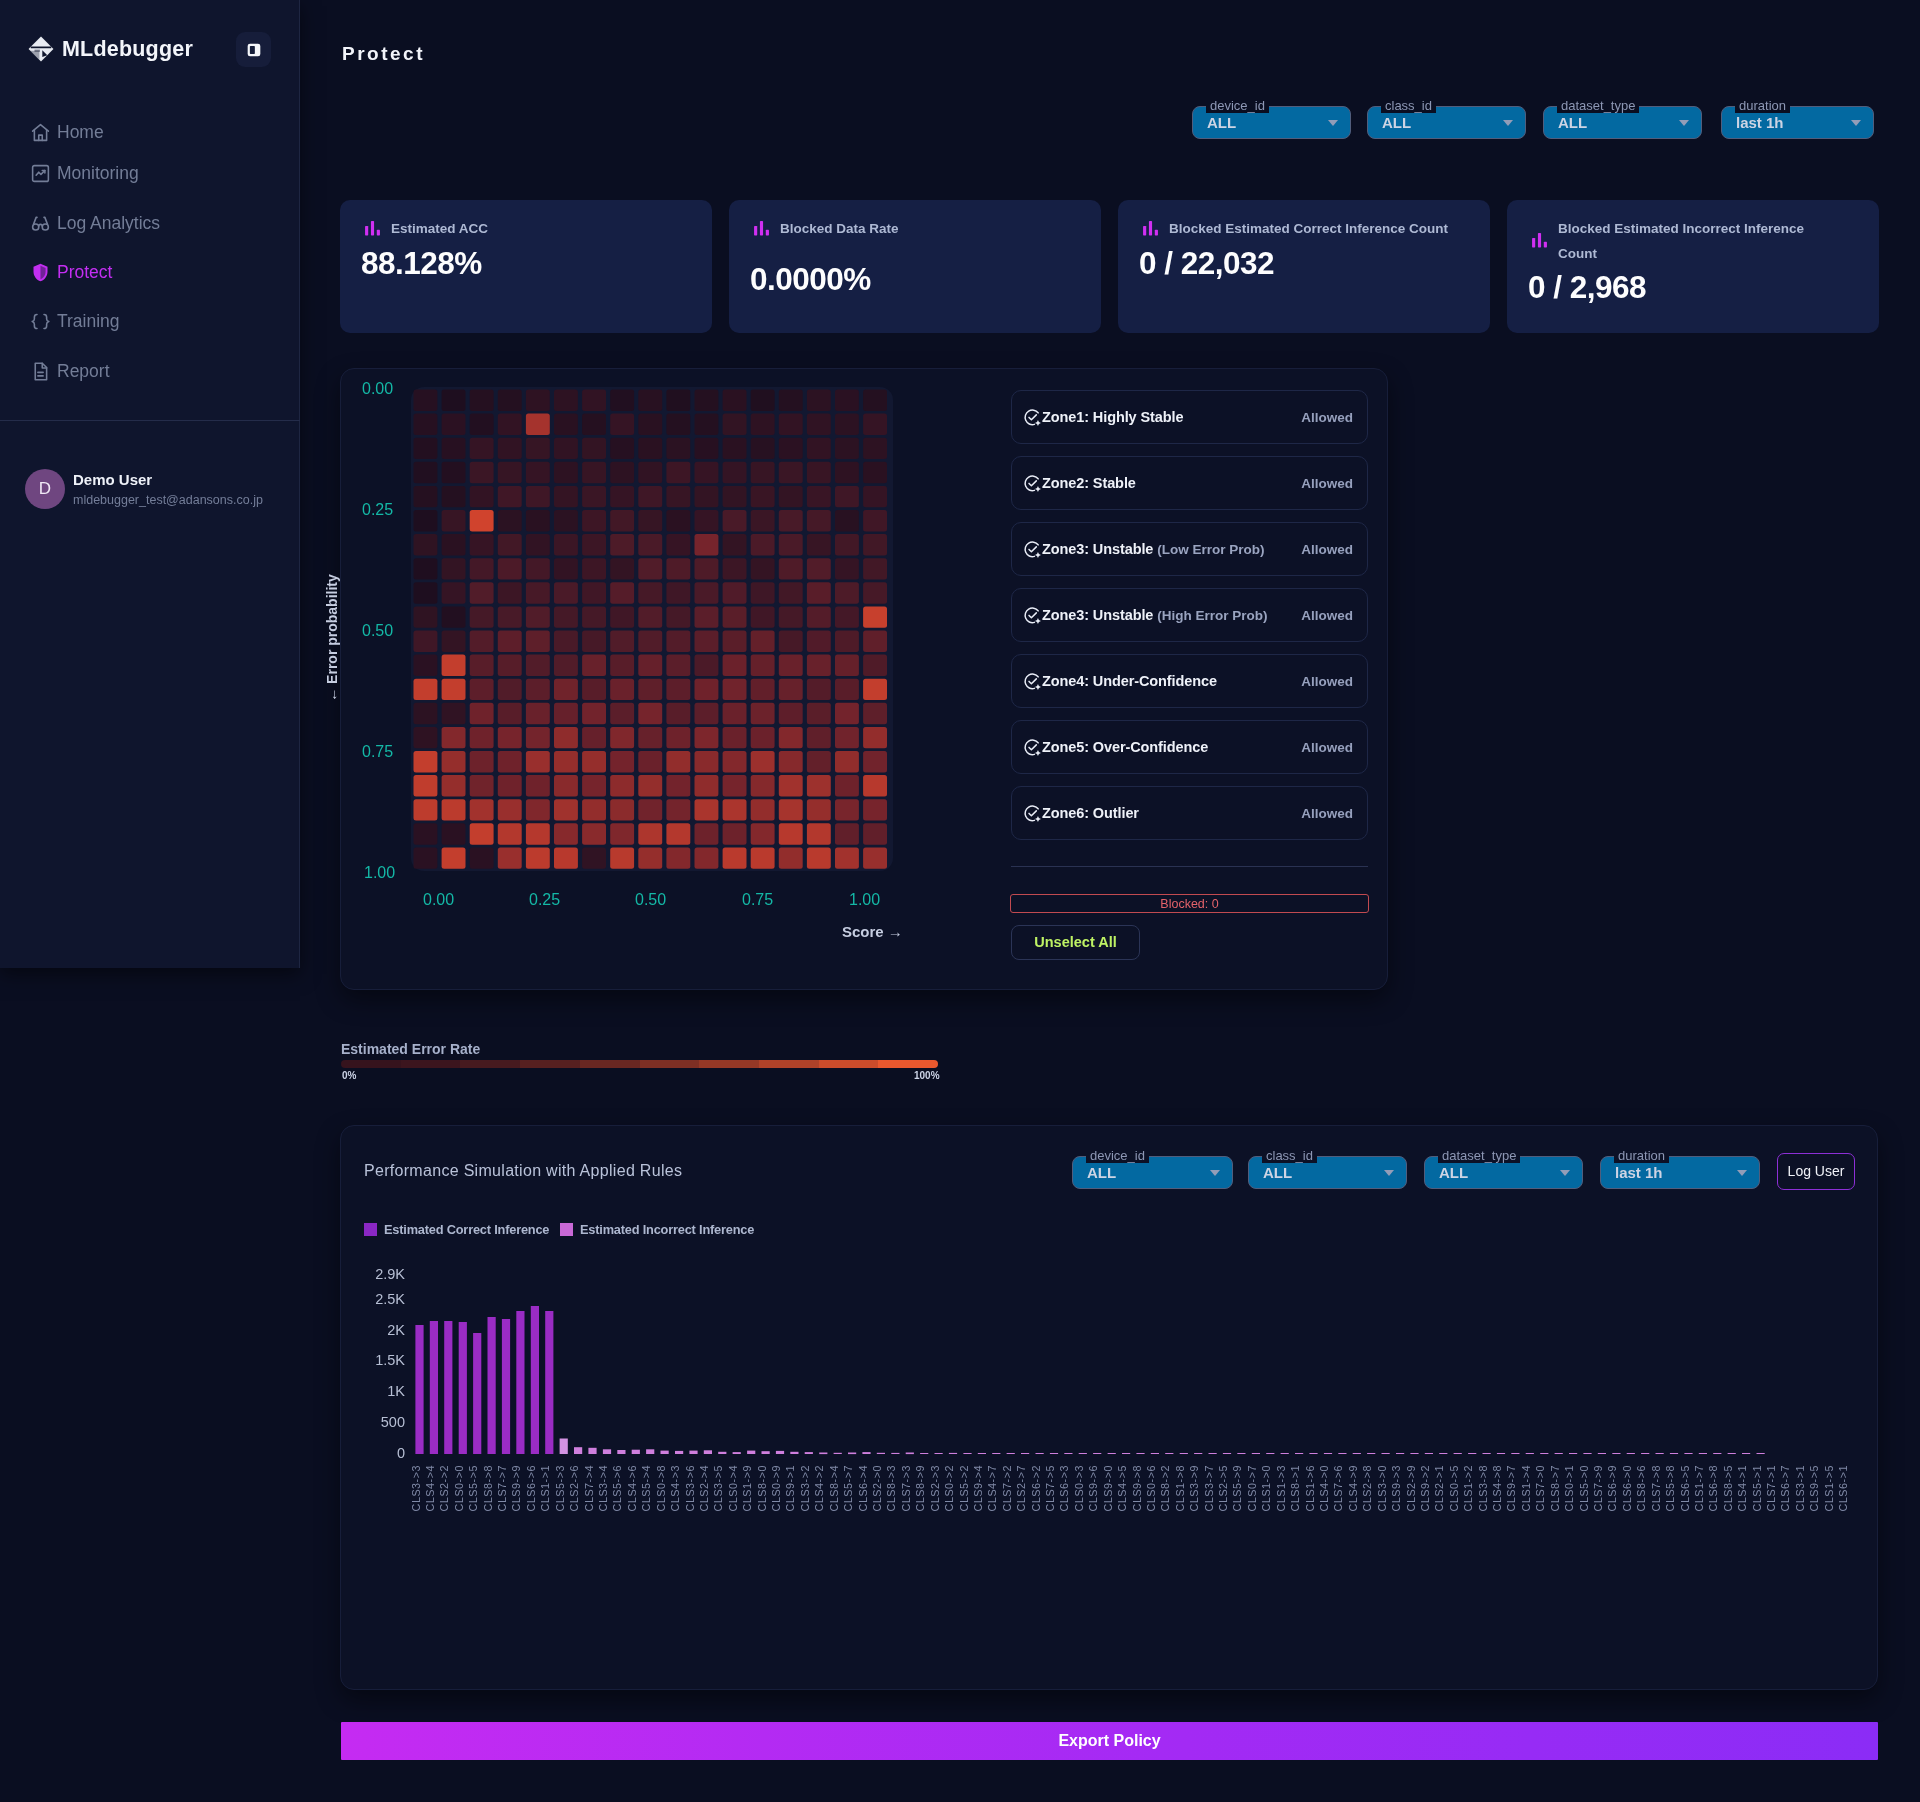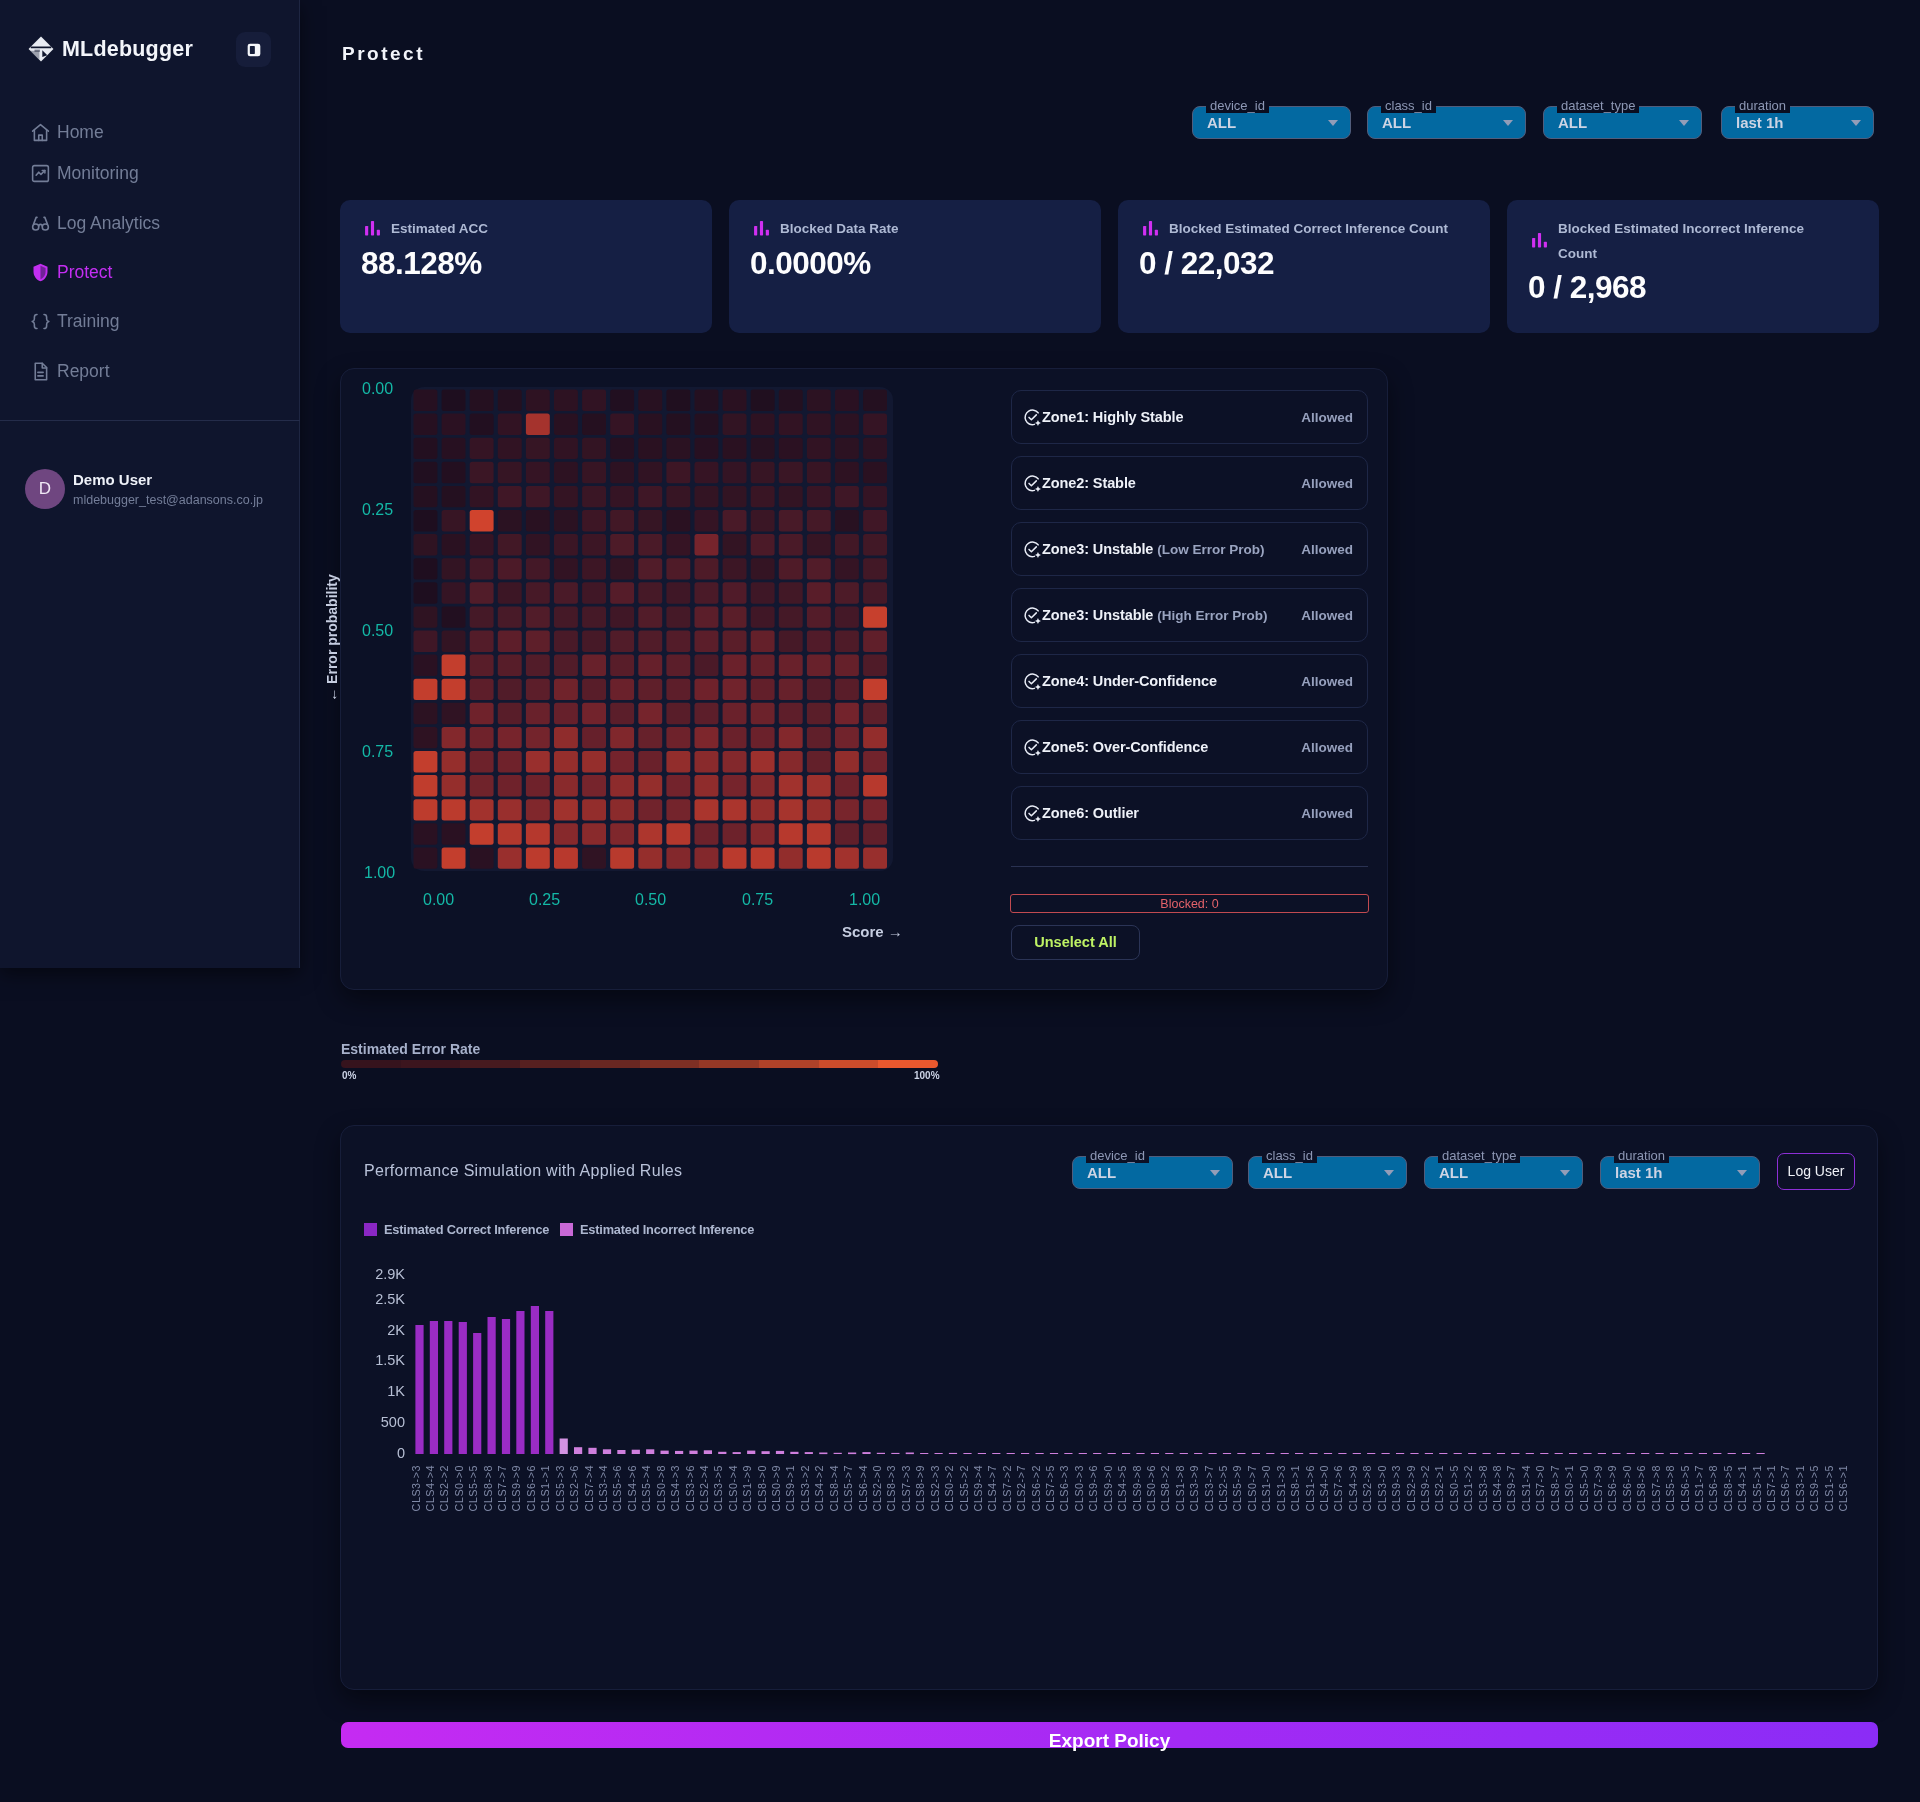--- a/index.html
+++ b/index.html
@@ -63,21 +63,21 @@
 
 
 #perf { position:absolute; left:340px; top:1125px; width:1538px; height:565px; background:#0c1126; border:1px solid #171e3a; border-radius:14px; box-shadow:0 10px 24px rgba(0,0,0,0.45); }
 #perftitle { position:absolute; left:364px; top:1162px; color:#b9c2d9; font-size:16px; letter-spacing:0.3px; }
 #logscale { position:absolute; left:1777px; top:1153px; width:78px; height:37px; border:1px solid #8d2fd6; border-radius:7px; color:#f0f2f8; font-size:14px; text-align:center; line-height:35px; }
 .leg { position:absolute; top:1222px; display:flex; align-items:center; }
 .leg .sw { width:13px; height:13px; }
 .leg span { color:#adb7cf; font-size:12.8px; font-weight:bold; margin-left:7px; letter-spacing:-0.2px; }
 
 
-#export { position:absolute; left:341px; top:1722px; width:1537px; height:26px; border-radius:7px; background:linear-gradient(90deg,#c52bf2 0%,#a32af4 55%,#8b2cf6 100%); color:#fff; font-size:19px; font-weight:bold; text-align:center; line-height:38px; }
+#export { position:absolute; left:341px; top:1722px; width:1537px; height:38px; border-radius:1px; background:linear-gradient(90deg,#c52bf2 0%,#a32af4 55%,#8b2cf6 100%); color:#fff; font-size:16px; font-weight:bold; text-align:center; line-height:38px; }
 </style>
 </head>
 <body>
 
 <div id="sidebar">
   <div id="logo">
     <svg viewBox="0 0 24 24">
       <path d="M12 0.5 L23.5 12 L12 23.5 L0.5 12 Z" fill="#e8ebf2"></path>
       <path d="M2.5 9.7 h19 v1.6 h-19 z" fill="#0f152d"></path>
       <path d="M1.5 13.6 l9 0 l0 8 z" fill="#0f152d" opacity="0.35"></path>
@@ -179,21 +179,21 @@
     </div>
 <div class="card" style="left:729px;">
       <div class="chead">
         <svg class="cicon" style="margin-top:2px;" viewBox="0 0 24 24">
         <rect x="3.5" y="9" width="3.6" height="11" rx="0.8" fill="#d02ff2"></rect>
         <rect x="10.2" y="3.5" width="3.6" height="16.5" rx="0.8" fill="#d02ff2"></rect>
         <rect x="16.9" y="13.5" width="3.6" height="6.5" rx="0.8" fill="#d02ff2"></rect>
       </svg>
         <span class="ctitle">Blocked Data Rate</span>
       </div>
-      <div class="cval" style="margin-top:0px;">0.0000%</div>
+      <div class="cval" style="margin-top:16px;">0.0000%</div>
     </div>
 <div class="card" style="left:1118px;">
       <div class="chead">
         <svg class="cicon" style="margin-top:2px;" viewBox="0 0 24 24">
         <rect x="3.5" y="9" width="3.6" height="11" rx="0.8" fill="#d02ff2"></rect>
         <rect x="10.2" y="3.5" width="3.6" height="16.5" rx="0.8" fill="#d02ff2"></rect>
         <rect x="16.9" y="13.5" width="3.6" height="6.5" rx="0.8" fill="#d02ff2"></rect>
       </svg>
         <span class="ctitle">Blocked Estimated Correct Inference Count</span>
       </div>

